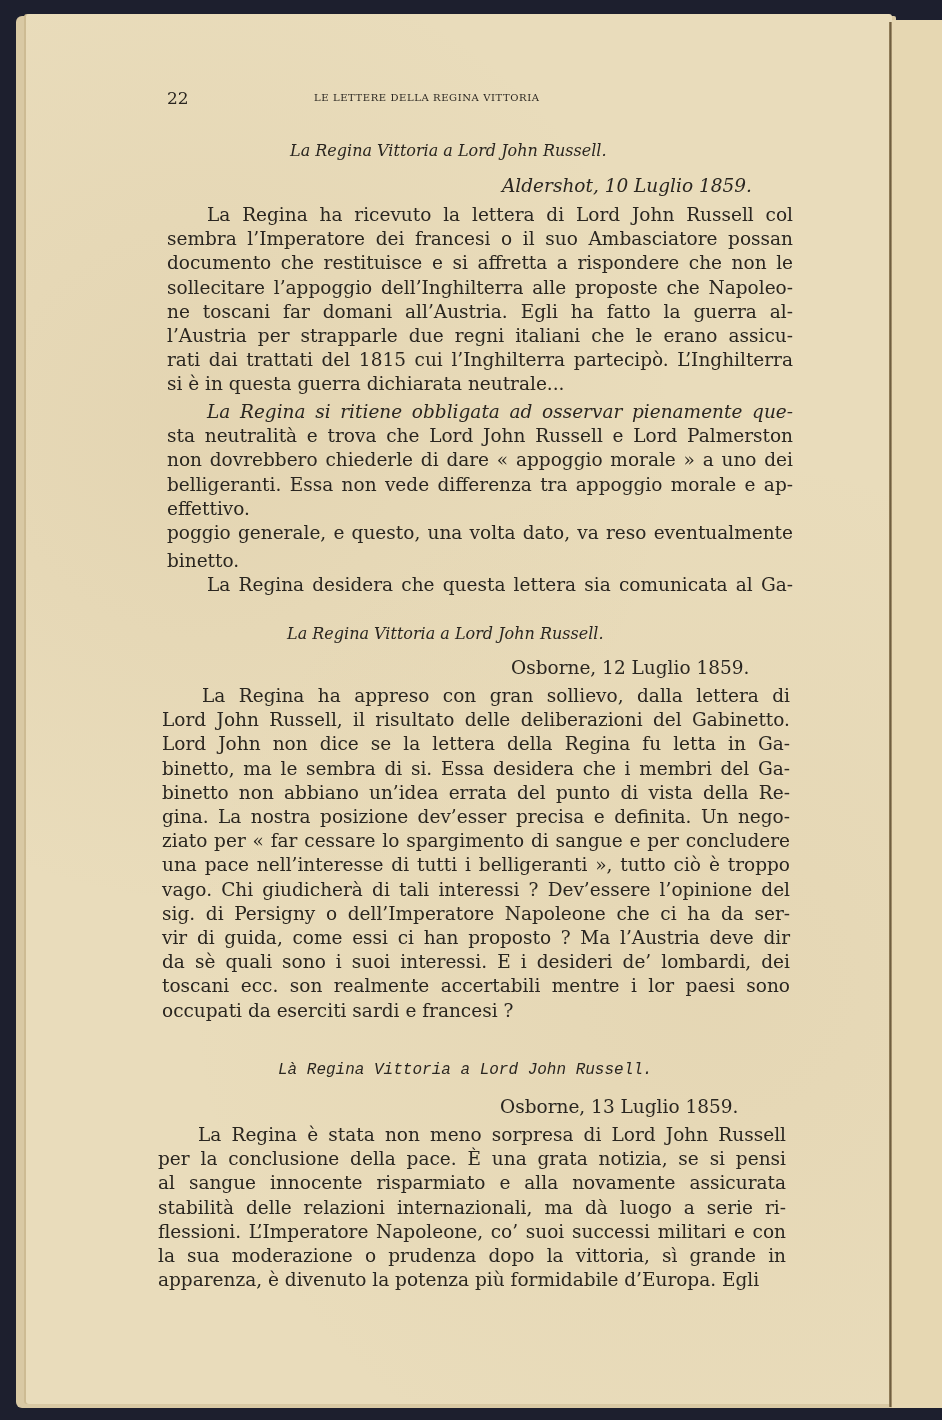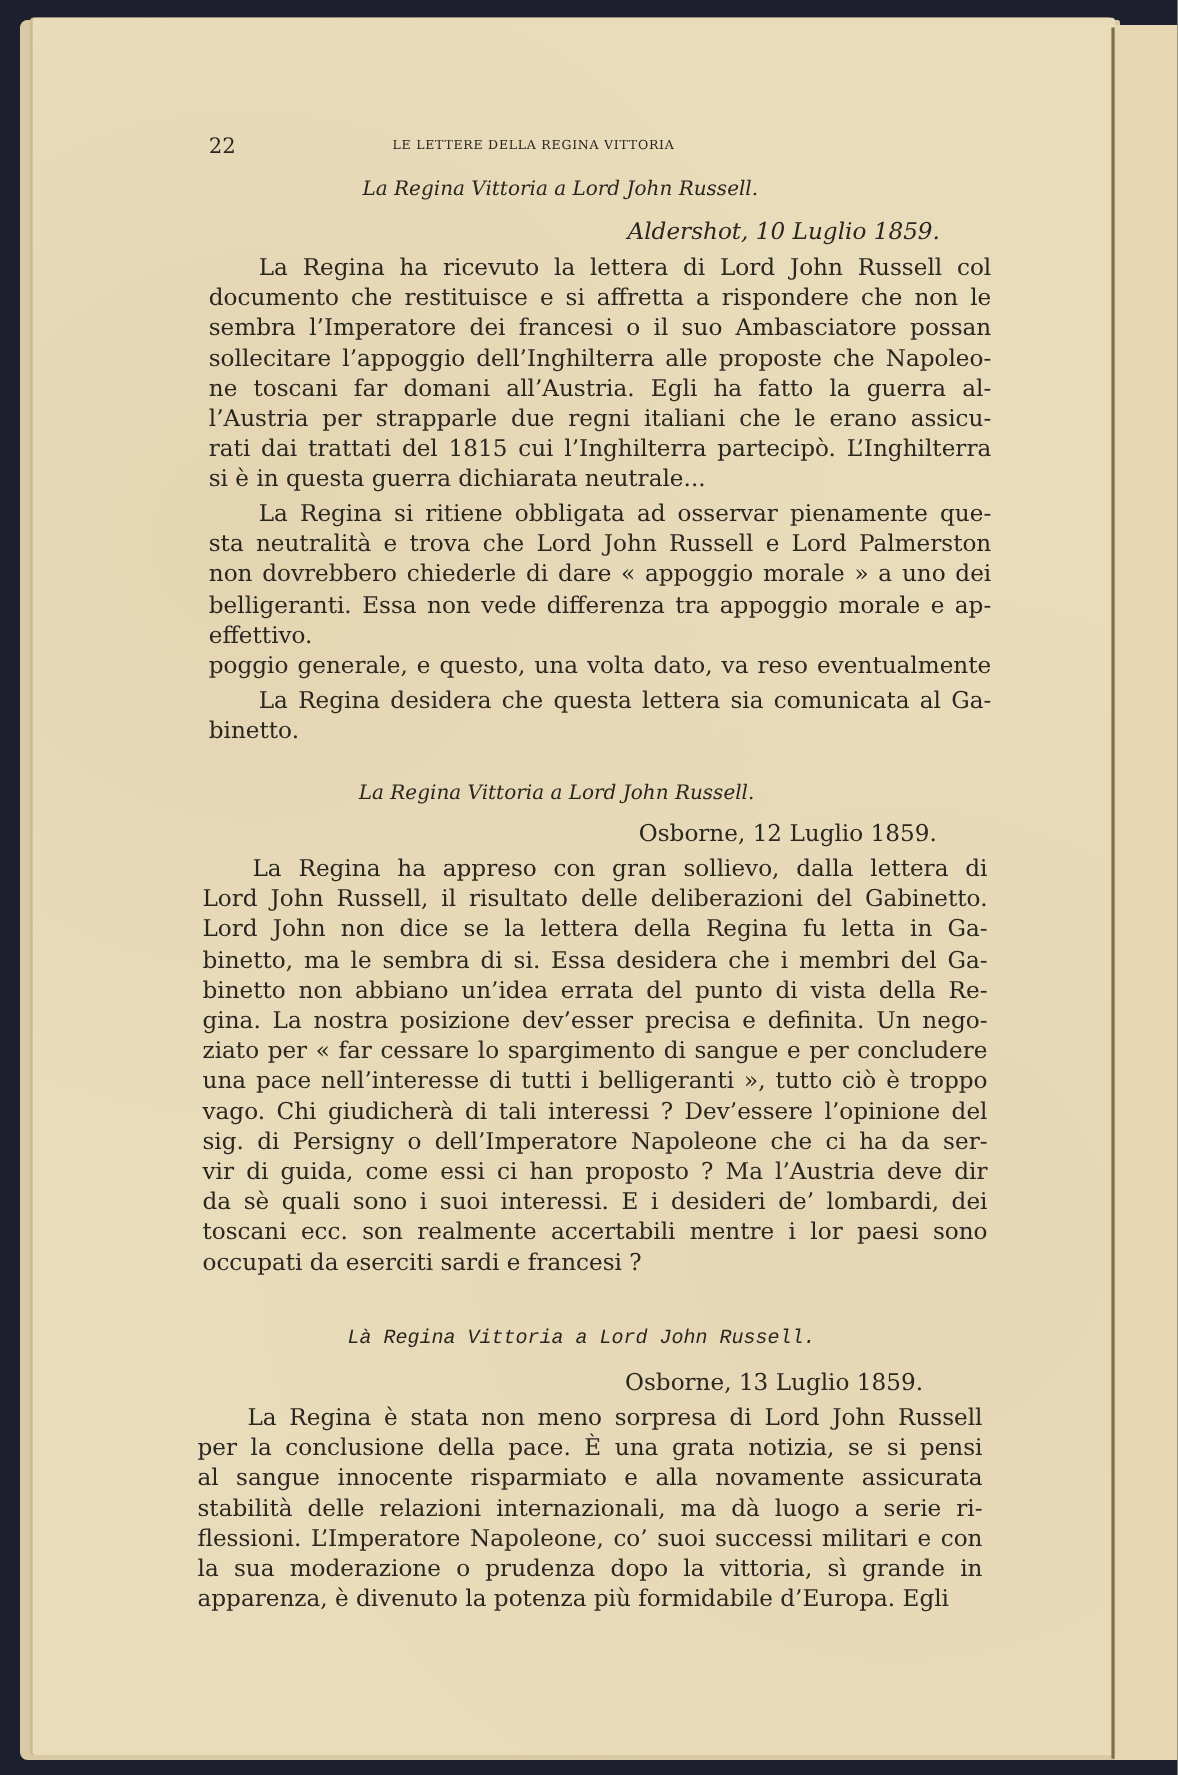--- a/index.html
+++ b/index.html
@@ -28,21 +28,21 @@
   }
   .gutter {
     position: absolute; left: 889px; top: 22px; width: 3px; height: 1385px;
     background: linear-gradient(to right, #9e8a64, #6f5e40, #b8a47e);
   }
   .content {
     position: absolute; left: 0; top: 0; width: 942px; height: 1420px;
     color: #2a2620;
   }
   .running-head {
-    position: absolute; top: 88px; left: 0; width: 942px; height: 24px; margin-top: 19px;
+    position: absolute; top: 88px; left: 0; width: 942px; height: 24px;
   }
   .page-number {
     position: absolute; left: 167px; top: 0; font-size: 17px;
   }
   .running-title {
     position: absolute; left: 314px; top: 4px; font-size: 10px; letter-spacing: 0.6px; text-align: right;
   }
   .letter { position: absolute; left: 0; width: 942px; }
   .letter-heading {
     position: absolute; font-style: italic; font-size: 16px; white-space: nowrap;
@@ -70,39 +70,39 @@
   <div class="running-head">
     <span class="page-number">22</span>
     <span class="running-title">LE LETTERE DELLA REGINA VITTORIA</span>
   </div>
 
   <div class="letter">
     <div class="letter-heading" style="left:290px; top:141px;">La Regina Vittoria a Lord John Russell.</div>
     <div class="letter-dateline" style="left:502px; top:175px;font-style:italic;">Aldershot, 10 Luglio 1859.</div>
     <div class="para" style="left:167px; top:203px; width:626px;">
         <span class="line" style="padding-left: 40px;">La Regina ha ricevuto la lettera di Lord John Russell col</span>
+        <span class="line">sembra l’Imperatore dei francesi o il suo Ambasciatore possan</span>
         <span class="line">documento che restituisce e si affretta a rispondere che non le</span>
-        <span class="line">sembra l’Imperatore dei francesi o il suo Ambasciatore possan</span>
         <span class="line">sollecitare l’appoggio dell’Inghilterra alle proposte che Napoleo-</span>
         <span class="line">ne toscani far domani all’Austria. Egli ha fatto la guerra al-</span>
         <span class="line">l’Austria per strapparle due regni italiani che le erano assicu-</span>
         <span class="line">rati dai trattati del 1815 cui l’Inghilterra partecipò. L’Inghilterra</span>
         <span class="line last">si è in questa guerra dichiarata neutrale...</span>
       </div>
     <div class="para" style="left:167px; top:400px; width:626px;">
-        <span class="line" style="padding-left: 40px;">La Regina si ritiene obbligata ad osservar pienamente que-</span>
+        <span class="line" style="padding-left: 40px; font-style: italic;">La Regina si ritiene obbligata ad osservar pienamente que-</span>
         <span class="line">sta neutralità e trova che Lord John Russell e Lord Palmerston</span>
         <span class="line">non dovrebbero chiederle di dare « appoggio morale » a uno dei</span>
         <span class="line">belligeranti. Essa non vede differenza tra appoggio morale e ap-</span>
         <span class="line last">effettivo.</span>
         <span class="line">poggio generale, e questo, una volta dato, va reso eventualmente</span>
       </div>
     <div class="para" style="left:167px; top:549px; width:626px;">
+        <span class="line last">binetto.</span>
         <span class="line" style="padding-left: 40px;">La Regina desidera che questa lettera sia comunicata al Ga-</span>
-        <span class="line last">binetto.</span>
       </div>
   </div>
 
   <div class="letter">
     <div class="letter-heading" style="left:287px; top:624px;">La Regina Vittoria a Lord John Russell.</div>
     <div class="letter-dateline" style="left:511px; top:657px;">Osborne, 12 Luglio 1859.</div>
     <div class="para" style="left:162px; top:684px; width:628px;">
         <span class="line" style="padding-left: 40px;">La Regina ha appreso con gran sollievo, dalla lettera di</span>
         <span class="line">Lord John Russell, il risultato delle deliberazioni del Gabinetto.</span>
         <span class="line">Lord John non dice se la lettera della Regina fu letta in Ga-</span>

